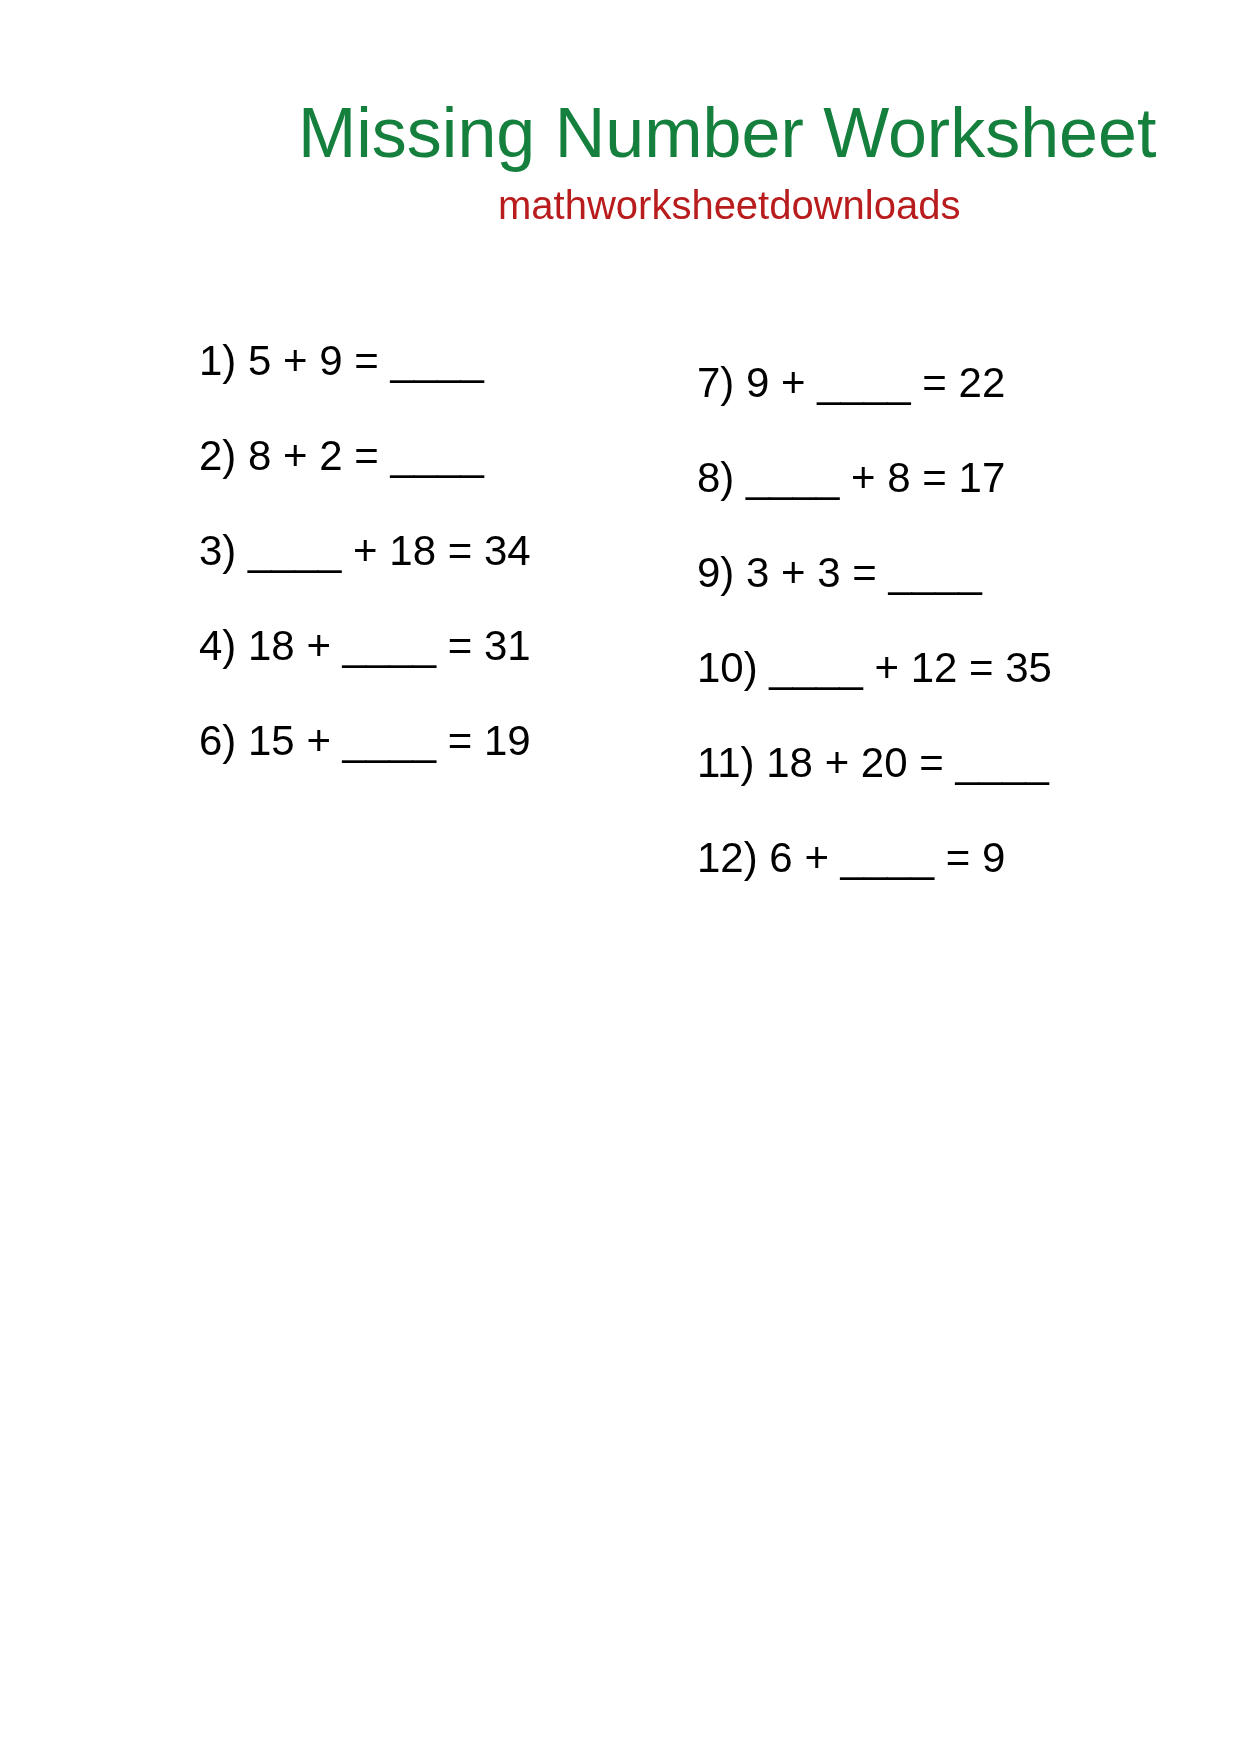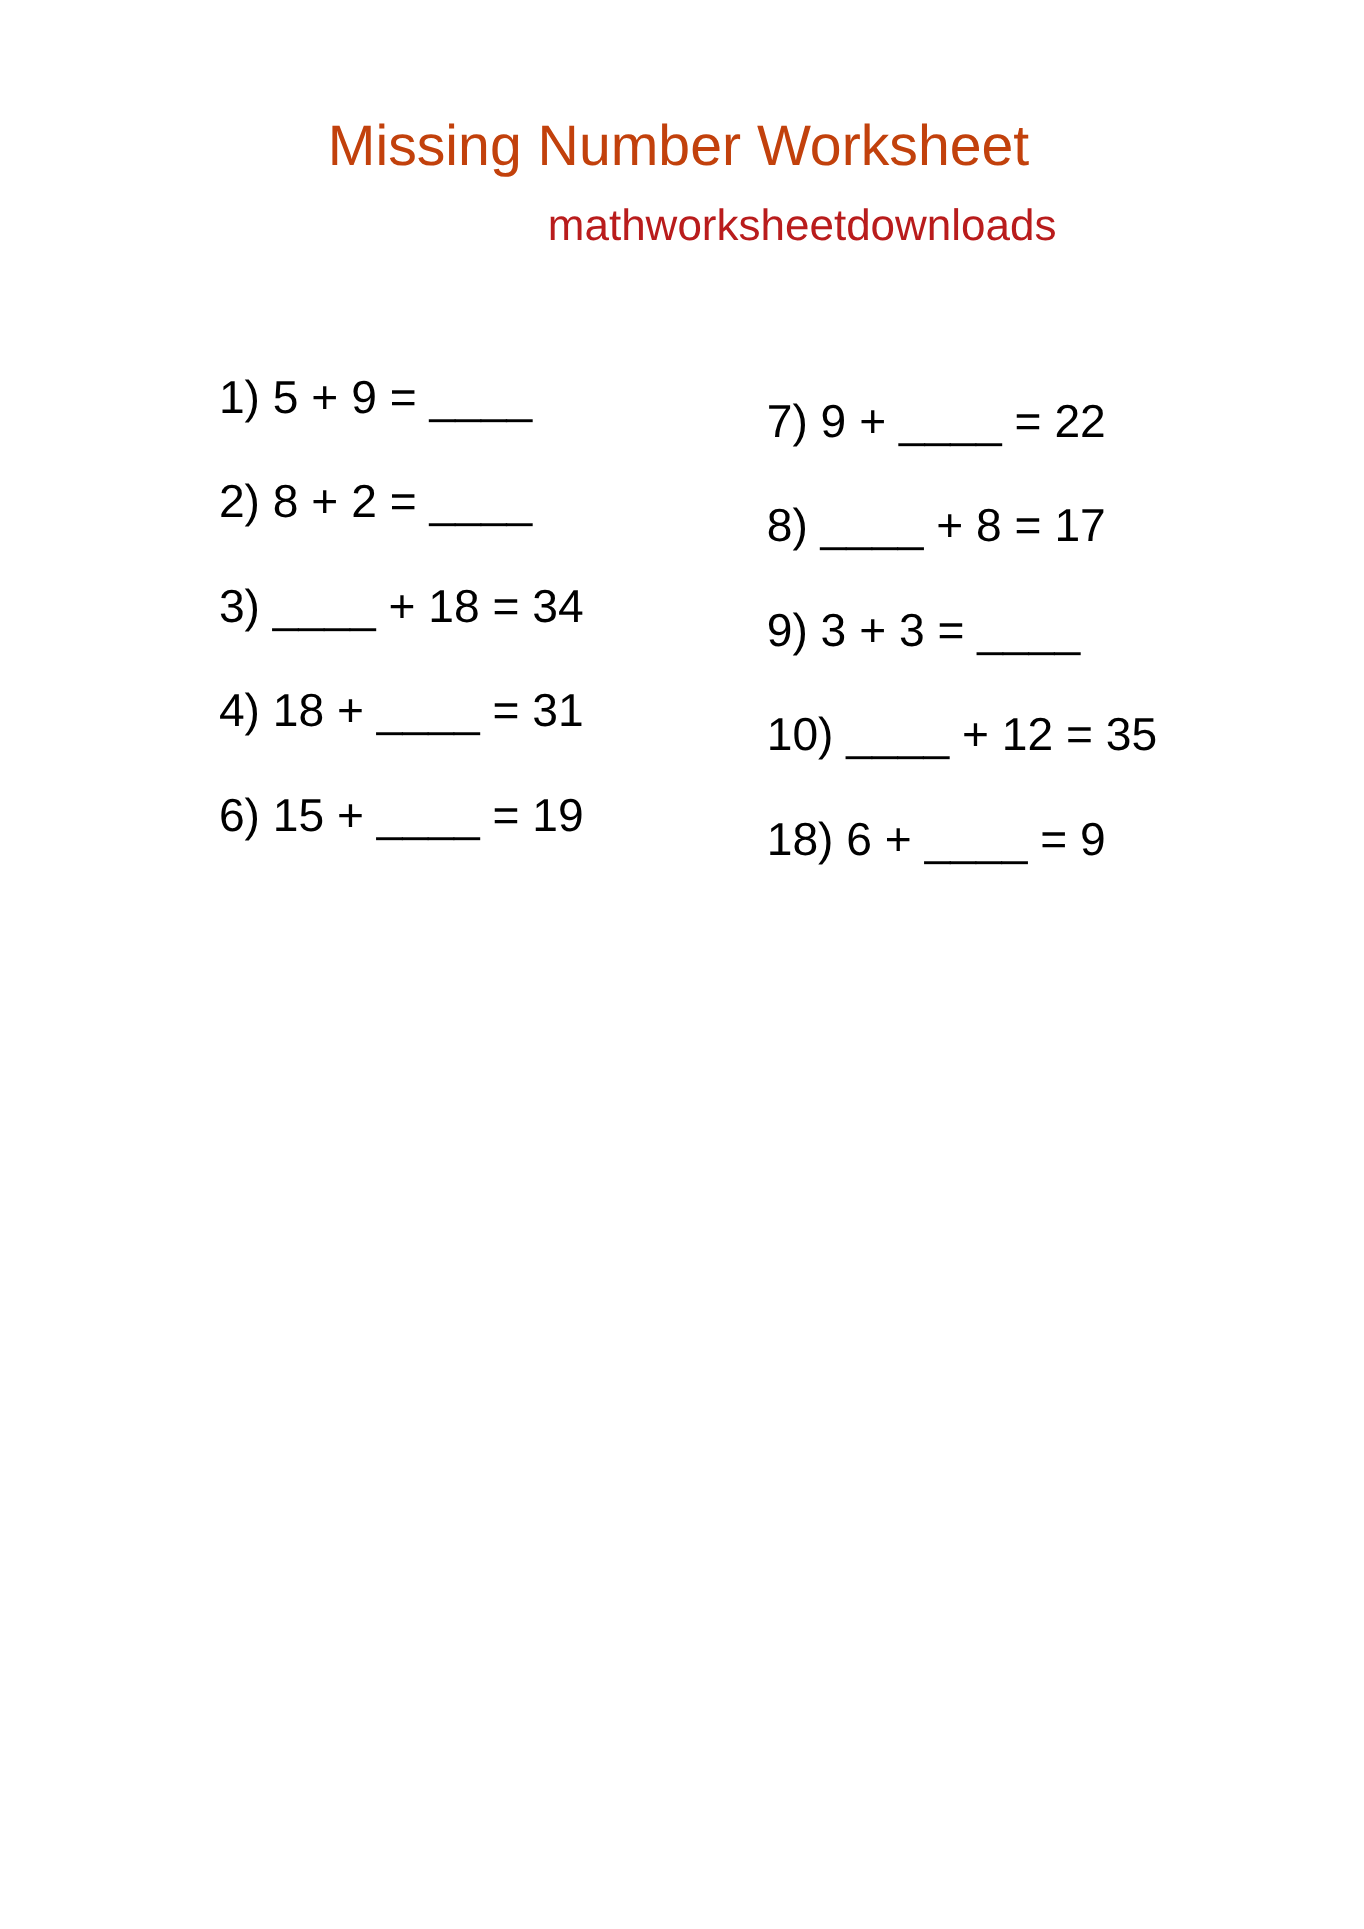--- a/index.html
+++ b/index.html
@@ -1,19 +1,19 @@
 <!DOCTYPE html>
 <html><head>
 <meta charset="utf-8">
 <style>
   html, body { margin: 0; padding: 0; background: #ffffff; }
   body { width: 1240px; height: 1754px; position: relative; overflow: hidden;
          font-family: "Liberation Sans", "DejaVu Sans", sans-serif; color: #000; }
-  .title { position: absolute; left: 298px; top: 98px; font-size: 52px; line-height: 70px;
-           white-space: nowrap; color: #c2410c; text-align: center; }
+  .title { position: absolute; left: 298px; top: 98px; font-size: 70px; line-height: 70px;
+           white-space: nowrap; color: #15803d; text-align: center; }
   .subtitle { position: absolute; left: 498px; top: 180px; font-size: 40px; line-height: 50px;
               white-space: nowrap; color: #b91c1c; }
   .col { position: absolute; top: 333px; }
   .col.left { left: 199px; }
   .col.right { left: 697px; margin-top: 22px; }
   .problem { height: 95px; font-size: 42px; line-height: 56px; white-space: pre; color: #000; }
 </style>
 </head>
 <body>
 
@@ -27,15 +27,16 @@
     <div class="problem">3) ____ + 18 = 34</div>
     <div class="problem">4) 18 + ____ = 31</div>
     <div class="problem">6) 15 + ____ = 19</div>
   </div>
 
   <div class="col right">
     <div class="problem">7) 9 + ____ = 22</div>
     <div class="problem">8) ____ + 8 = 17</div>
     <div class="problem">9) 3 + 3 = ____</div>
     <div class="problem">10) ____ + 12 = 35</div>
-    <div class="problem">18) 6 + ____ = 9</div>
+    <div class="problem">11) 18 + 20 = ____</div>
+    <div class="problem">12) 6 + ____ = 9</div>
   </div>
 </div>
 
 </body></html>

